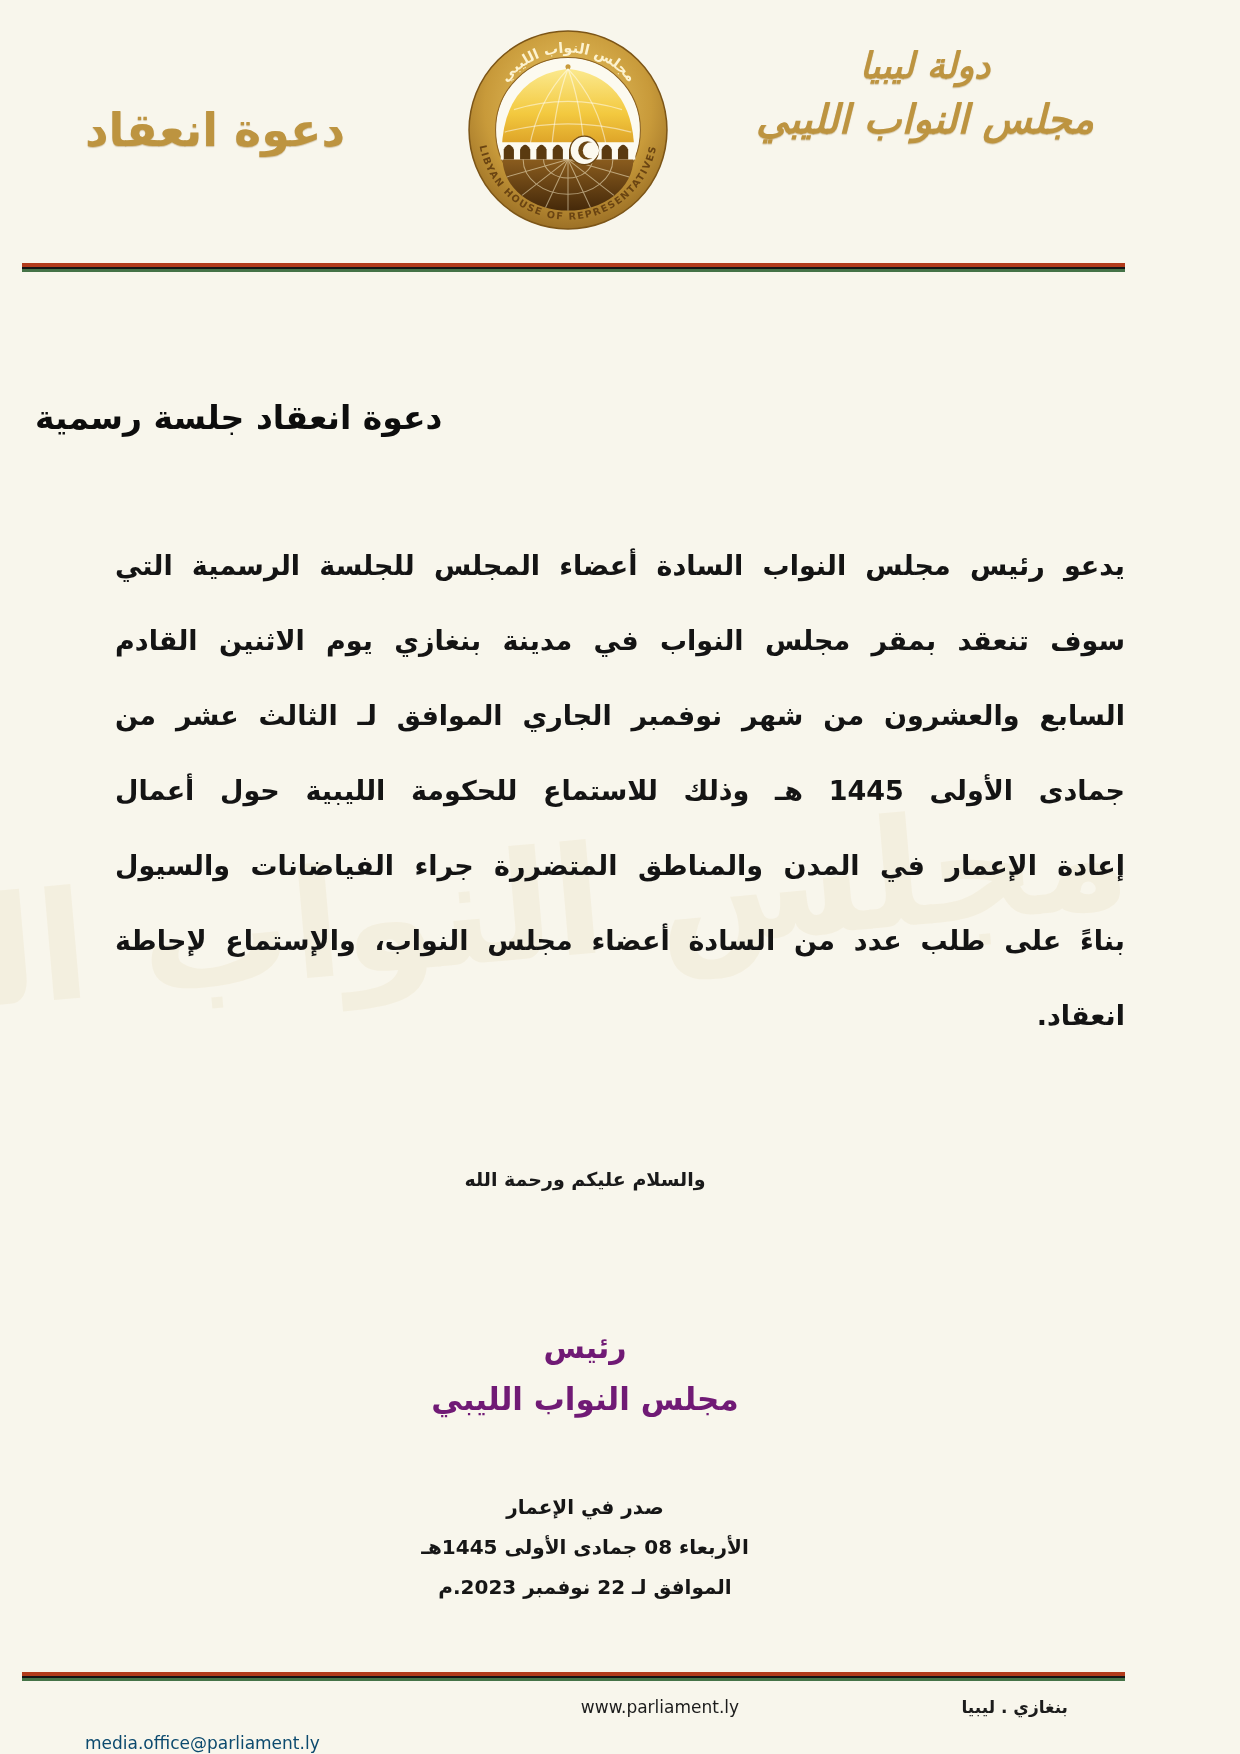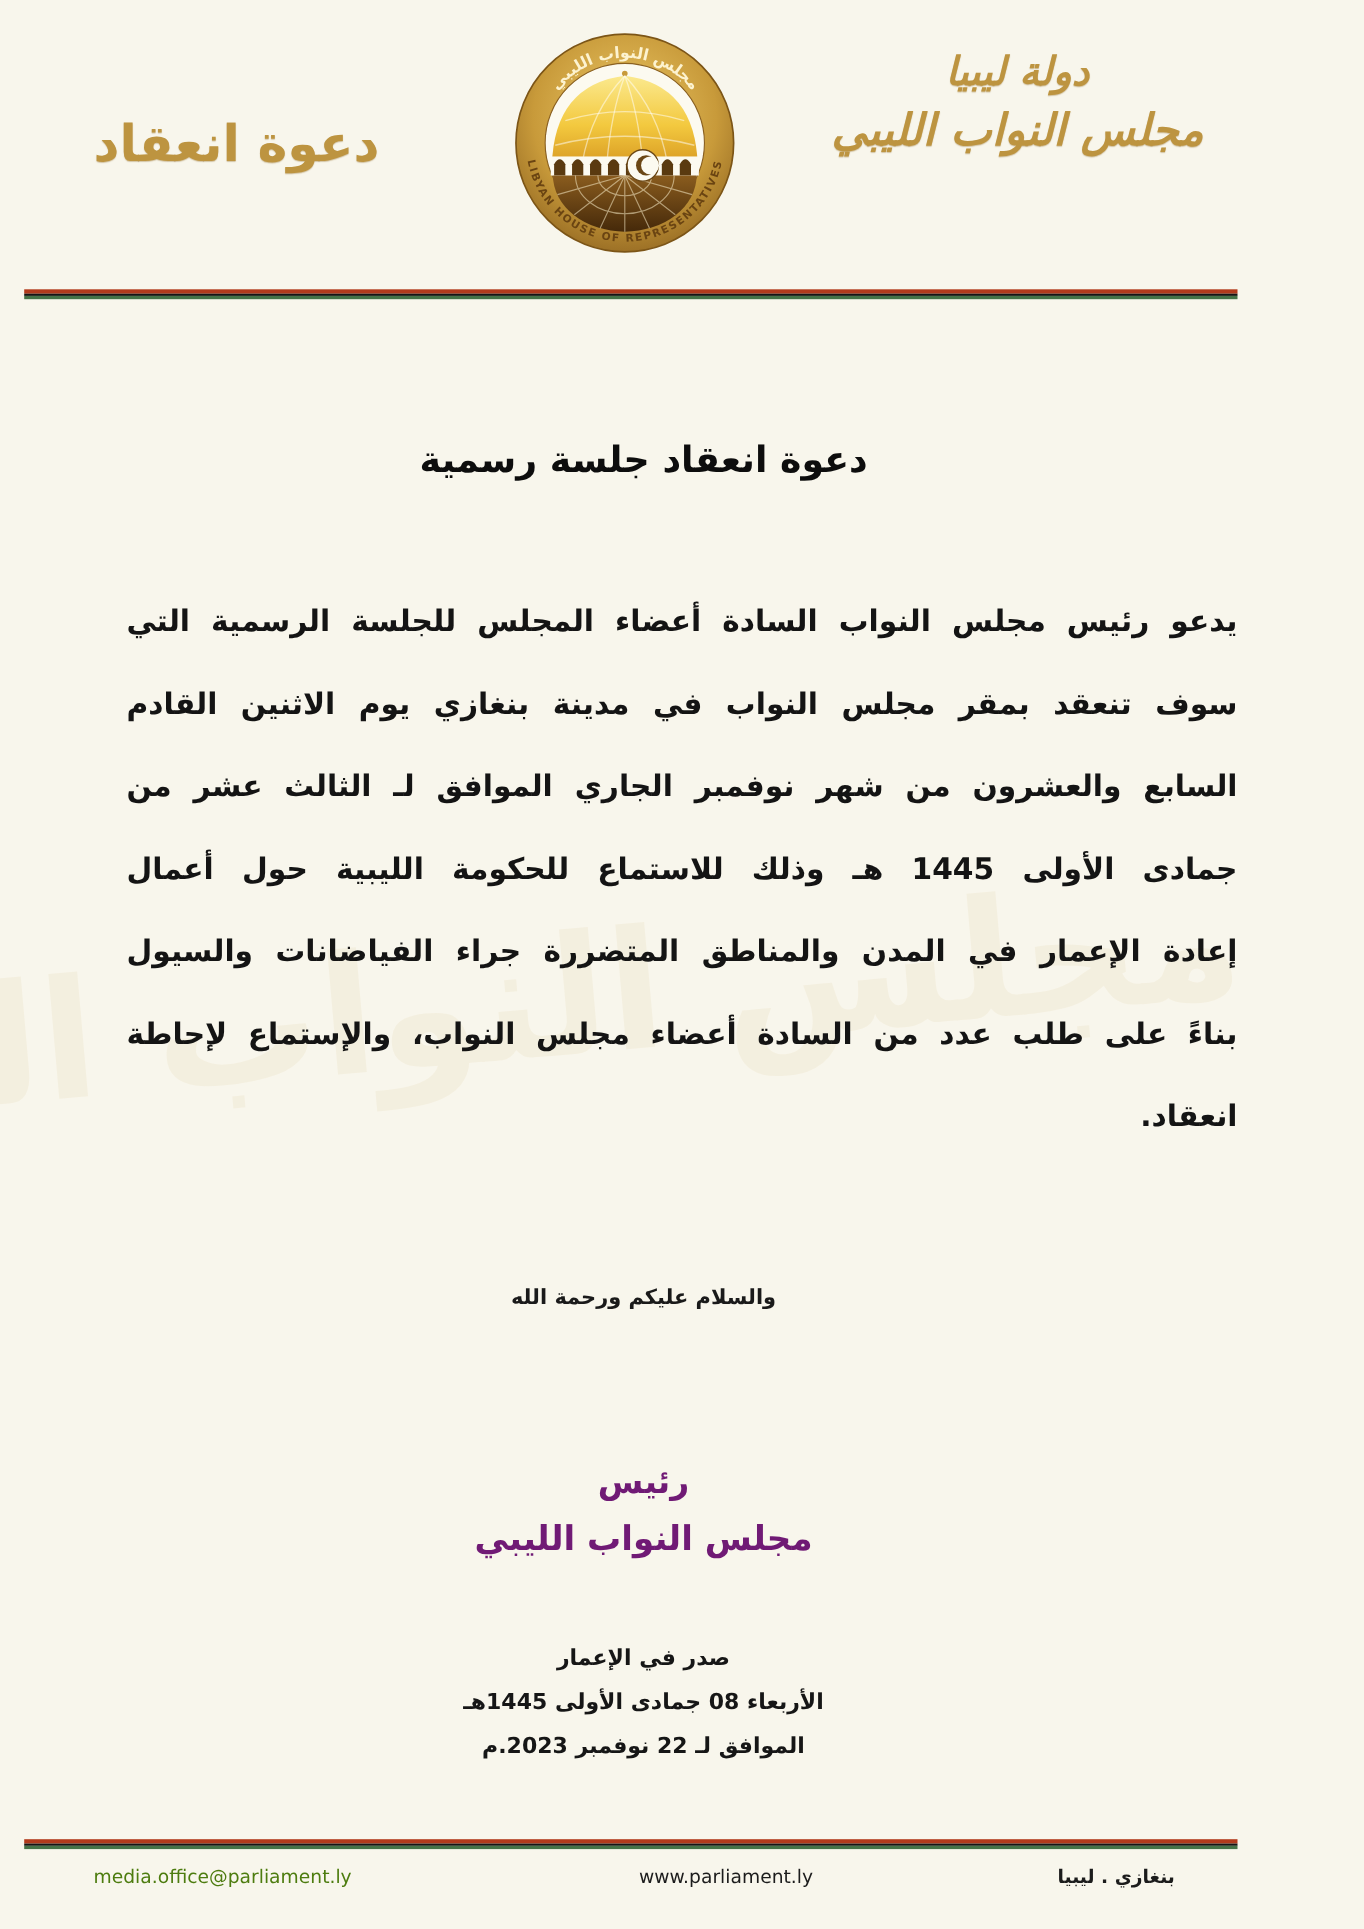--- a/index.html
+++ b/index.html
@@ -35,21 +35,21 @@
   
   .watermark{
     position:absolute;left:70px;top:740px;width:1060px;height:320px;
     font-size:150px;font-weight:bold;color:#c09a3e;opacity:.07;
     transform:rotate(-5deg);text-align:center;line-height:320px;
     direction:rtl;pointer-events:none;white-space:nowrap;
   }
   
   .doc-title{
     position:absolute;left:35px;top:398px;width:1100px;
-    text-align:center;font-size:33px;font-weight:bold;color:#0d0d0d;direction:rtl;
+    text-align:left;font-size:33px;font-weight:bold;color:#0d0d0d;direction:rtl;
   }
   .body-text{position:absolute;left:115px;top:528px;width:1010px;color:#141414;}
   .body-line{
     height:75px;line-height:75px;font-size:27px;font-weight:bold;
     direction:rtl;text-align:justify;text-align-last:justify;
   }
   .body-line.last{text-align-last:right;}
   .closing{
     position:absolute;left:35px;top:1168px;width:1100px;
     text-align:center;font-size:19px;font-weight:bold;color:#1a1a1a;direction:rtl;
@@ -60,21 +60,21 @@
   }
   .signature .sig1{font-size:30px;font-weight:bold;}
   .signature .sig2{font-size:31px;font-weight:bold;margin-top:16px;}
   .date-block{
     position:absolute;left:35px;top:1487px;width:1100px;
     text-align:center;color:#161616;direction:rtl;
   }
   .date-block div{font-size:20px;font-weight:bold;line-height:40px;}
   
   .footer-row{position:absolute;left:0;top:1697px;width:1240px;height:30px;}
-  .footer-email{position:absolute;left:85px;font-size:17px;color:#4d7c0f;}
+  .footer-email{position:absolute;left:85px;font-size:17px;color:#0c4a6e;margin-top:36px;}
   .footer-web{position:absolute;left:520px;width:280px;text-align:center;font-size:17px;color:#1c1c1c;}
   .footer-loc{position:absolute;right:172px;font-size:17px;font-weight:bold;color:#1c1c1c;direction:rtl;text-align:center;}
   
   .arc-ar{font-size:14px;fill:#fdf3d0;font-weight:bold;}
   .arc-en{font-size:9.5px;fill:#6a4412;font-weight:bold;letter-spacing:1.5px;}
 </style>
 </head>
 <body>
 
 <div class="page">

